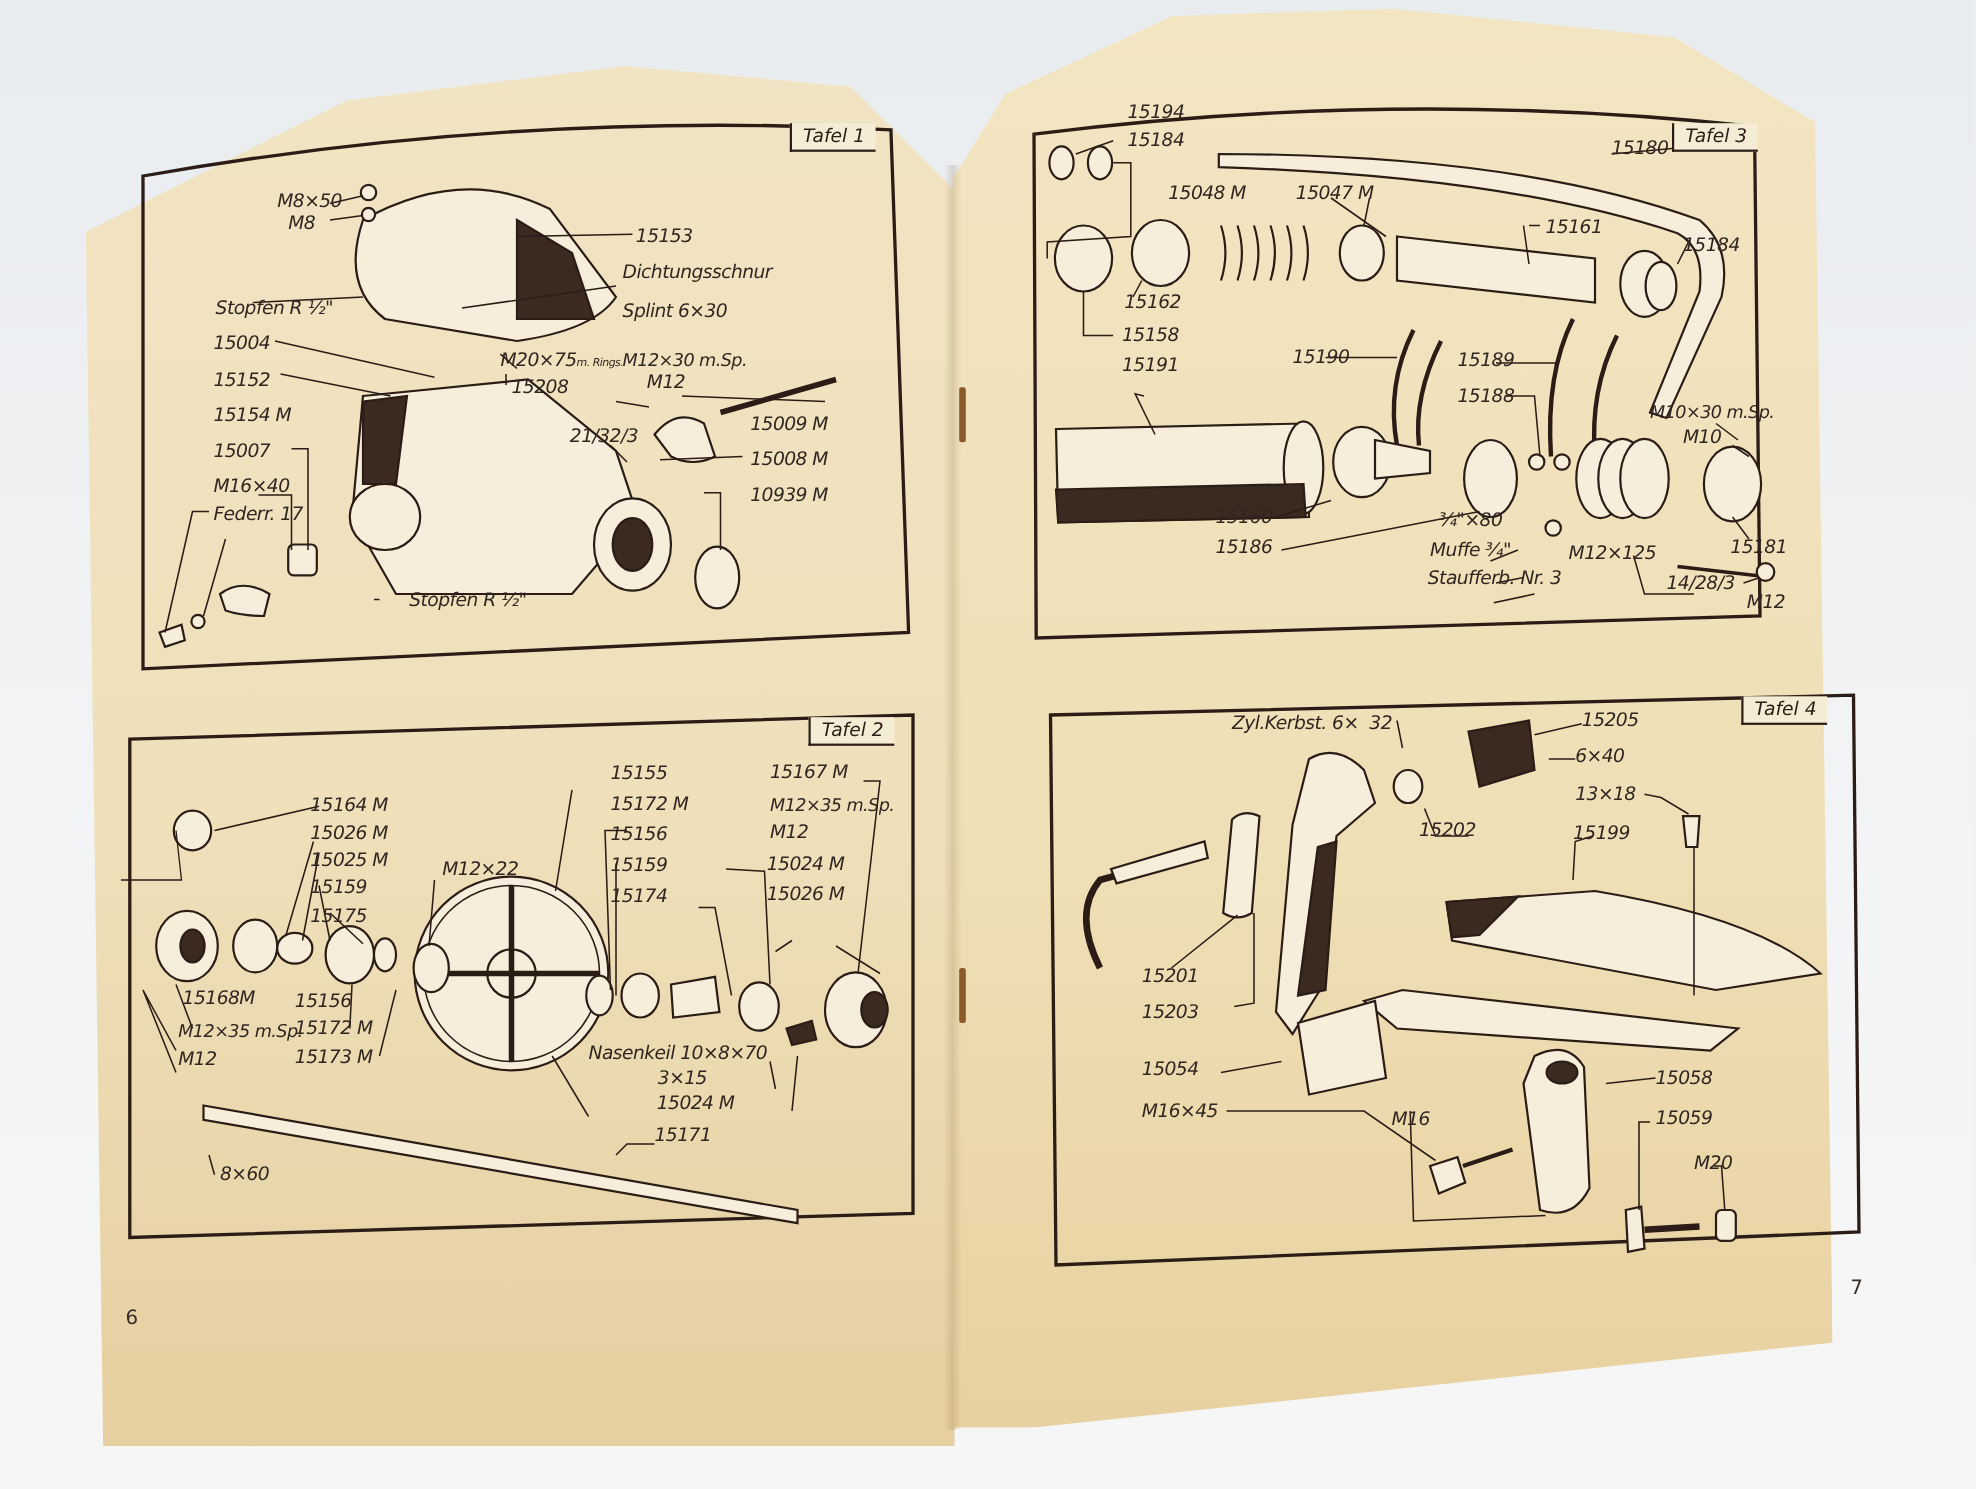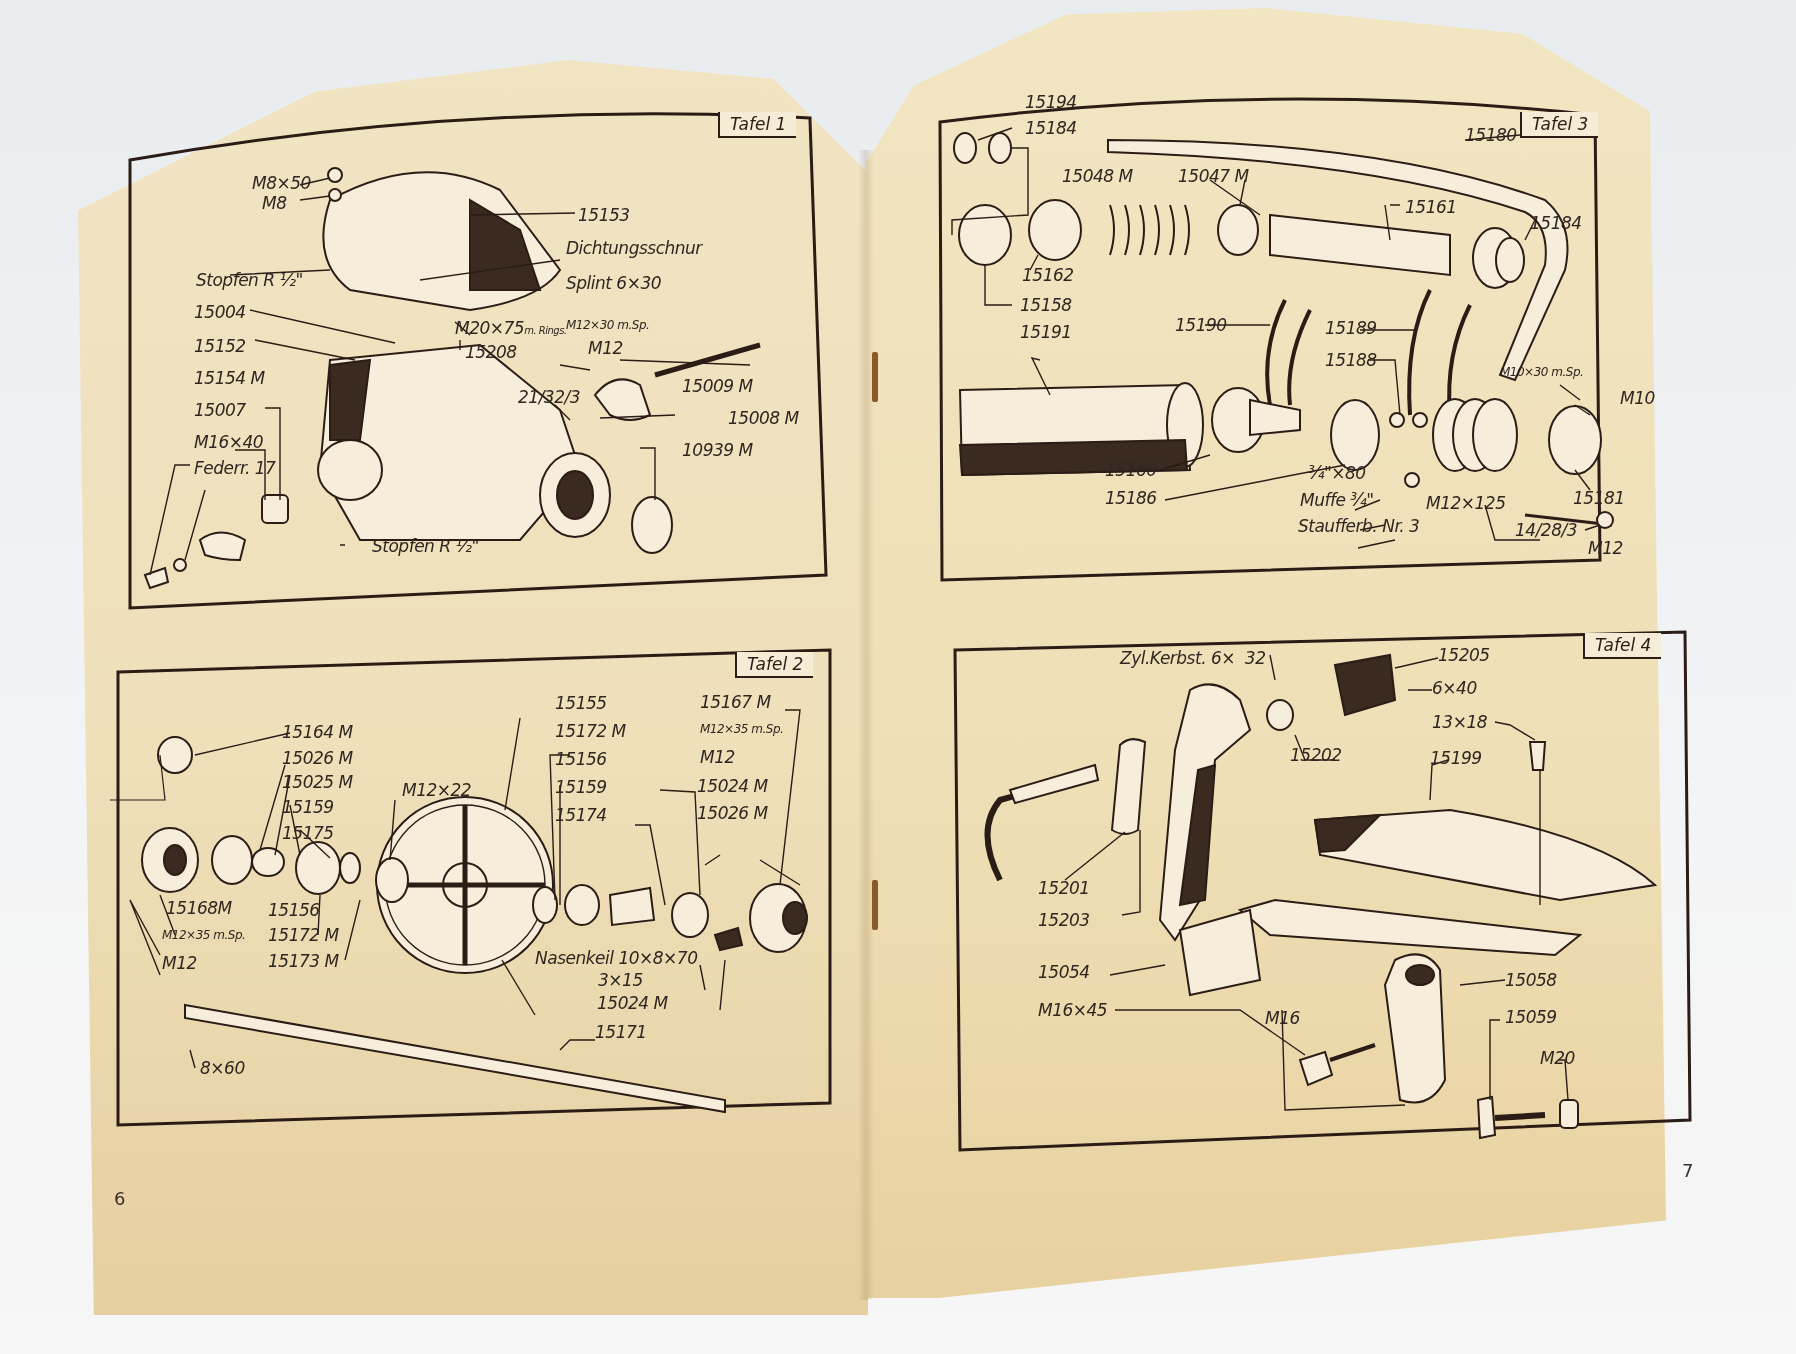--- a/index.html
+++ b/index.html
@@ -5,21 +5,21 @@
   html,body{margin:0;padding:0;}
   body{width:1796px;height:1354px;position:relative;overflow:hidden;background:#eef0f2;font-family:"DejaVu Sans",sans-serif;}
   .bg{position:absolute;inset:0;background:linear-gradient(180deg,#e9ecef 0%,#f3f4f5 60%,#f6f6f6 100%);}
   .page{position:absolute;background:#efe1bd;}
   .page-left{left:78px;top:60px;width:790px;height:1255px;clip-path:polygon(0 12%,30% 2.5%,62% 0%,88% 1.5%,100% 9%,100% 100%,2% 100%);background:linear-gradient(180deg,#f1e4c3 0%,#efe0ba 55%,#e6cfa0 100%);}
   .page-right{left:866px;top:8px;width:800px;height:1290px;clip-path:polygon(0 12%,6% 6%,25% 0.5%,50% 0%,82% 2%,98% 8%,100% 94%,9% 100%,0 100%);background:linear-gradient(180deg,#f2e5c2 0%,#efdfb6 60%,#e8d1a0 100%);}
   .spine{position:absolute;left:858px;top:150px;width:16px;height:1150px;background:linear-gradient(90deg,rgba(0,0,0,0) 0%,rgba(120,90,50,.18) 50%,rgba(0,0,0,0) 100%);}
   .staple{position:absolute;left:872px;width:6px;height:50px;background:#8a5a2a;border-radius:2px;}
   .tafel{position:absolute;border:2px solid #2b1c16;border-top:none;border-right:none;background:#f4ecd4;font-family:"DejaVu Sans",sans-serif;font-style:italic;font-size:17px;color:#2b1c16;padding:2px 10px;white-space:nowrap;}
   .lbl{position:absolute;font-family:"DejaVu Sans",sans-serif;font-style:italic;color:#2f2621;font-size:17px;white-space:nowrap;letter-spacing:-.5px;}
-  .lbl.sm{font-size:12px;}
+  .lbl.sm{font-size:16px;}
   .pnum{position:absolute;font-family:"DejaVu Sans",sans-serif;font-size:18px;color:#3a2f28;}
   svg.draw{position:absolute;left:0;top:0;overflow:visible;}
   .ink{stroke:#2b1c16;fill:none;stroke-width:1.4;}
   .part{fill:#f6eedb;stroke:#2b1c16;stroke-width:2;}
   .dark{fill:#3a2a20;stroke:#2b1c16;stroke-width:2;}
 </style>
 </head>
 <body>
 
 <div class="bg"></div>
@@ -75,21 +75,21 @@
 <div class="lbl" style="left:194px;top:302px;">15004</div>
 <div class="lbl" style="left:455px;top:318px;"><span>M20×75</span><span class="sm" style="font-size:10px;">m. Rings.</span></div>
 <div class="lbl sm" style="left:566px;top:318px;">M12×30 m.Sp.</div>
 <div class="lbl" style="left:194px;top:336px;">15152</div>
 <div class="lbl" style="left:465px;top:342px;">15208</div>
 <div class="lbl" style="left:588px;top:338px;">M12</div>
 <div class="lbl" style="left:194px;top:368px;">15154 M</div>
 <div class="lbl" style="left:682px;top:376px;">15009 M</div>
 <div class="lbl" style="left:518px;top:387px;">21/32/3</div>
 <div class="lbl" style="left:194px;top:400px;">15007</div>
-<div class="lbl" style="left:682px;top:408px;margin-left:46px;">15008 M</div>
+<div class="lbl" style="left:682px;top:408px;">15008 M</div>
 <div class="lbl" style="left:194px;top:432px;">M16×40</div>
 <div class="lbl" style="left:682px;top:440px;">10939 M</div>
 <div class="lbl" style="left:194px;top:458px;">Federr. 17</div>
 <div class="lbl" style="left:372px;top:536px;">Stopfen R ½"</div>
 
 <svg class="draw" width="1796" height="1354">
   <path class="ink" style="stroke-width:3" d="M118 672 L 830 650 L 830 1103 L 118 1125 Z"></path>
 </svg>
 <div class="tafel" style="left:735px;top:652px;">Tafel 2</div>
 
@@ -213,21 +213,21 @@
 <div class="lbl" style="left:1178px;top:166px;">15047 M</div>
 <div class="lbl" style="left:1405px;top:197px;">15161</div>
 <div class="lbl" style="left:1530px;top:213px;">15184</div>
 <div class="lbl" style="left:1022px;top:265px;">15162</div>
 <div class="lbl" style="left:1020px;top:295px;">15158</div>
 <div class="lbl" style="left:1020px;top:322px;">15191</div>
 <div class="lbl" style="left:1175px;top:315px;">15190</div>
 <div class="lbl" style="left:1325px;top:318px;">15189</div>
 <div class="lbl" style="left:1325px;top:350px;">15188</div>
 <div class="lbl sm" style="left:1500px;top:365px;">M10×30 m.Sp.</div>
-<div class="lbl" style="left:1620px;top:388px;">M10</div>
+<div class="lbl" style="left:1530px;top:388px;">M10</div>
 <div class="lbl" style="left:1105px;top:460px;">15160</div>
 <div class="lbl" style="left:1105px;top:488px;">15186</div>
 <div class="lbl" style="left:1308px;top:463px;">¾"×80</div>
 <div class="lbl" style="left:1300px;top:490px;">Muffe ¾"</div>
 <div class="lbl" style="left:1298px;top:516px;">Staufferb. Nr. 3</div>
 <div class="lbl" style="left:1426px;top:493px;">M12×125</div>
 <div class="lbl" style="left:1573px;top:488px;">15181</div>
 <div class="lbl" style="left:1515px;top:520px;">14/28/3</div>
 <div class="lbl" style="left:1588px;top:538px;">M12</div>
 

